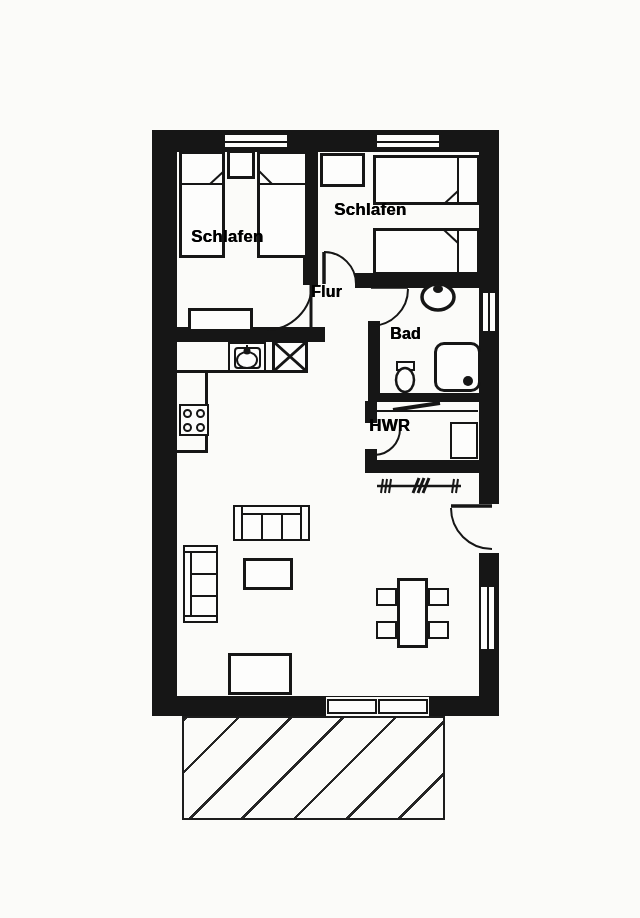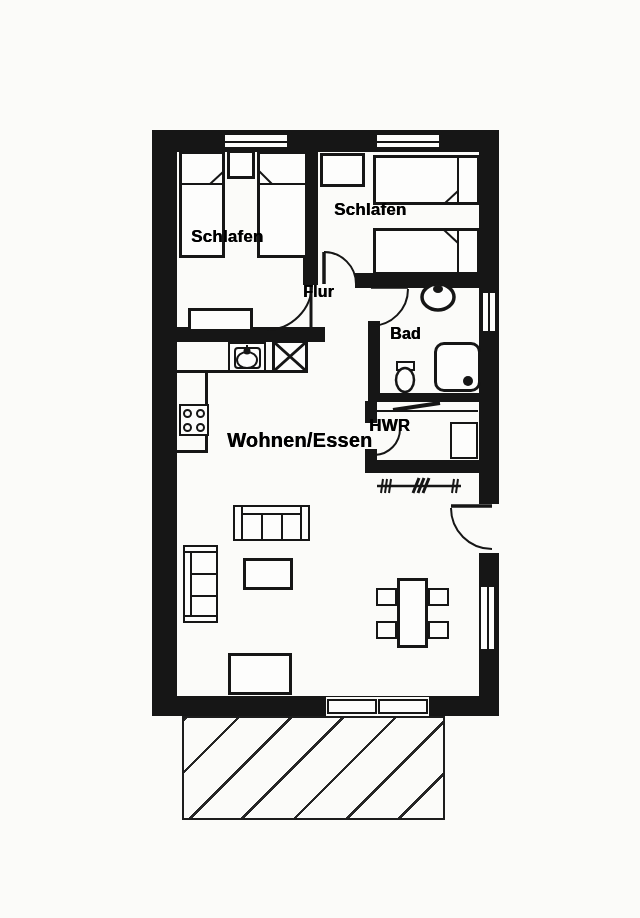--- a/index.html
+++ b/index.html
@@ -166,18 +166,17 @@
       <line x1="419" y1="478" x2="413" y2="493" stroke="#161616" stroke-width="3"></line>
       <line x1="424" y1="478" x2="418" y2="493" stroke="#161616" stroke-width="3"></line>
       <line x1="429" y1="478" x2="423" y2="493" stroke="#161616" stroke-width="3"></line>
       <line x1="454" y1="479" x2="452" y2="493" stroke="#161616" stroke-width="2"></line>
       <line x1="458" y1="479" x2="456" y2="493" stroke="#161616" stroke-width="2"></line>
     </g>
   </svg>
 
   <div class="lbl" style="left:191px;top:227px;font-size:17px">Schlafen</div>
   <div class="lbl" style="left:334px;top:200px;font-size:17px">Schlafen</div>
-  <div class="lbl" style="left:303px;top:283px;font-size:16px">Flur</div>
+  <div class="lbl" style="left:311px;top:283px;font-size:16px">Flur</div>
   <div class="lbl" style="left:390px;top:325px;font-size:16px">Bad</div>
   <div class="lbl" style="left:369px;top:416px;font-size:17px">HWR</div>
-  <div class="lbl" style="left:227px;top:429px;font-size:20px">Wohnen/Essen</div>
 
 </div>
 
 </body></html>

